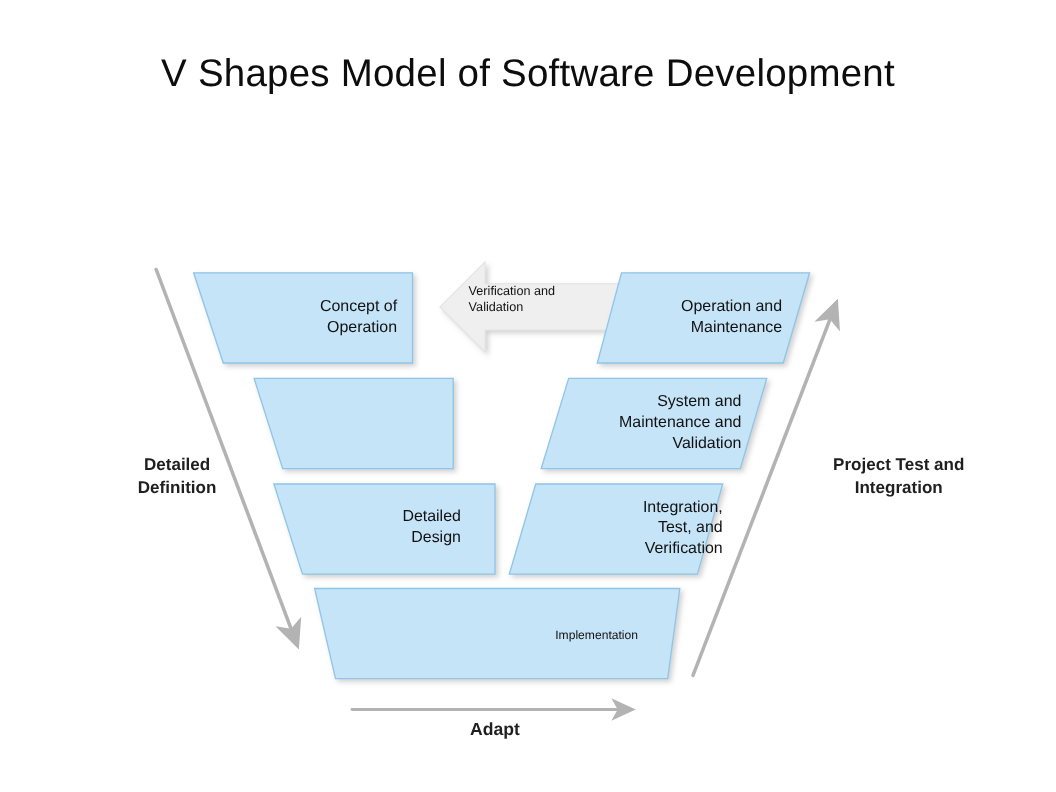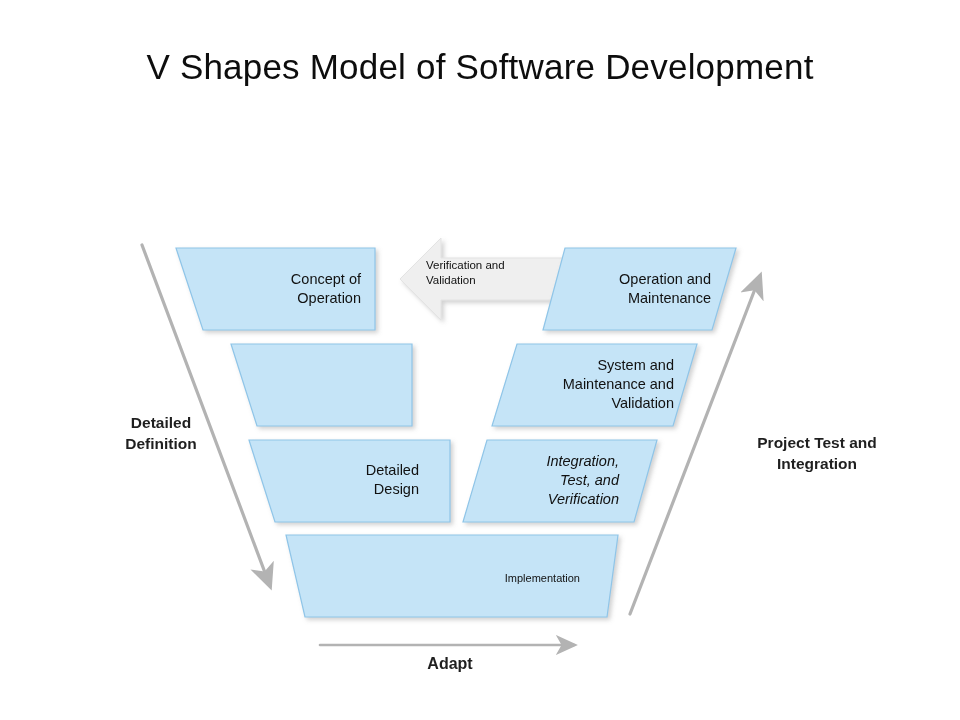--- a/index.html
+++ b/index.html
@@ -166,30 +166,30 @@
   <div class="shape-label" style="left:271px; top:461px; width:148px;">Detailed
 Design</div>
 
   <div class="shape-label" style="left:563px; top:270px; width:148px;">Operation and
 Maintenance</div>
 
   <div class="shape-label" style="left:526px; top:356px; width:148px;">System and
 Maintenance and
 Validation</div>
 
-  <div class="shape-label" style="left:471px; top:452px; width:148px;font-style:italic;">Integration,
+  <div class="shape-label" style="left:509px; top:452px; width:148px;">Integration,
 Test, and
 Verification</div>
 
   <div class="shape-label big" style="left:330px; top:567px; width:250px;">Implementation</div>
 
   <div class="arrow-label" style="left:426px; top:258px; width:140px;">Verification and
 Validation</div>
 
   <div class="side-caption" style="left:66px; top:412px; width:190px;">Detailed
 Definition</div>
 
-  <div class="side-caption" style="left:712px; top:412px; width:210px;margin-top:20px;">Project Test and
+  <div class="side-caption" style="left:712px; top:412px; width:210px;">Project Test and
 Integration</div>
 
   <div id="caption-time">Adapt</div>
 
 </div>
 
 </body></html>

